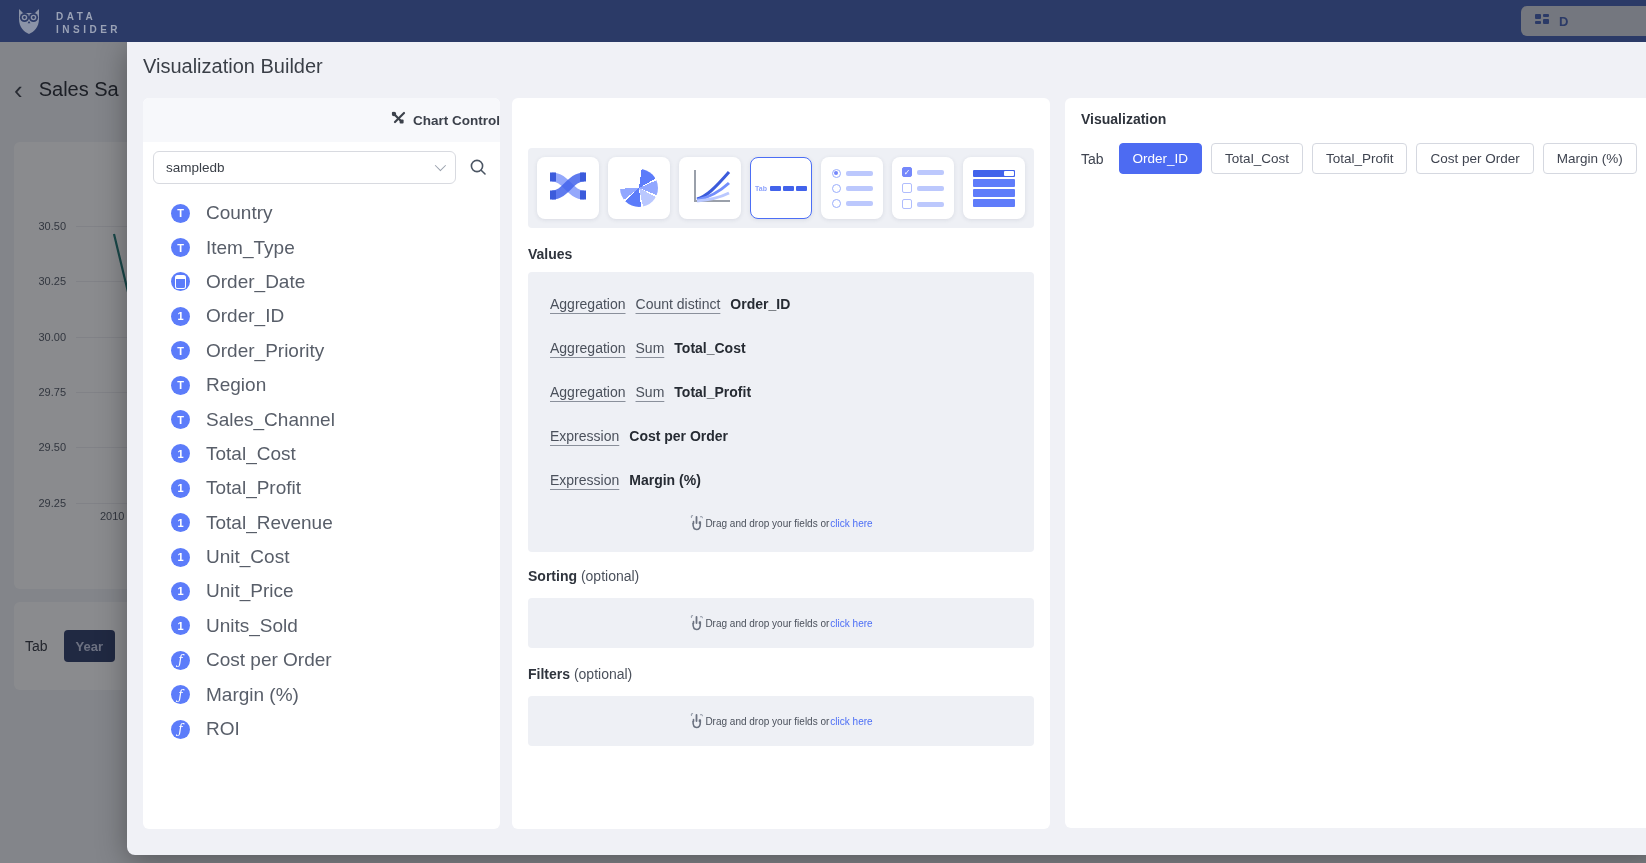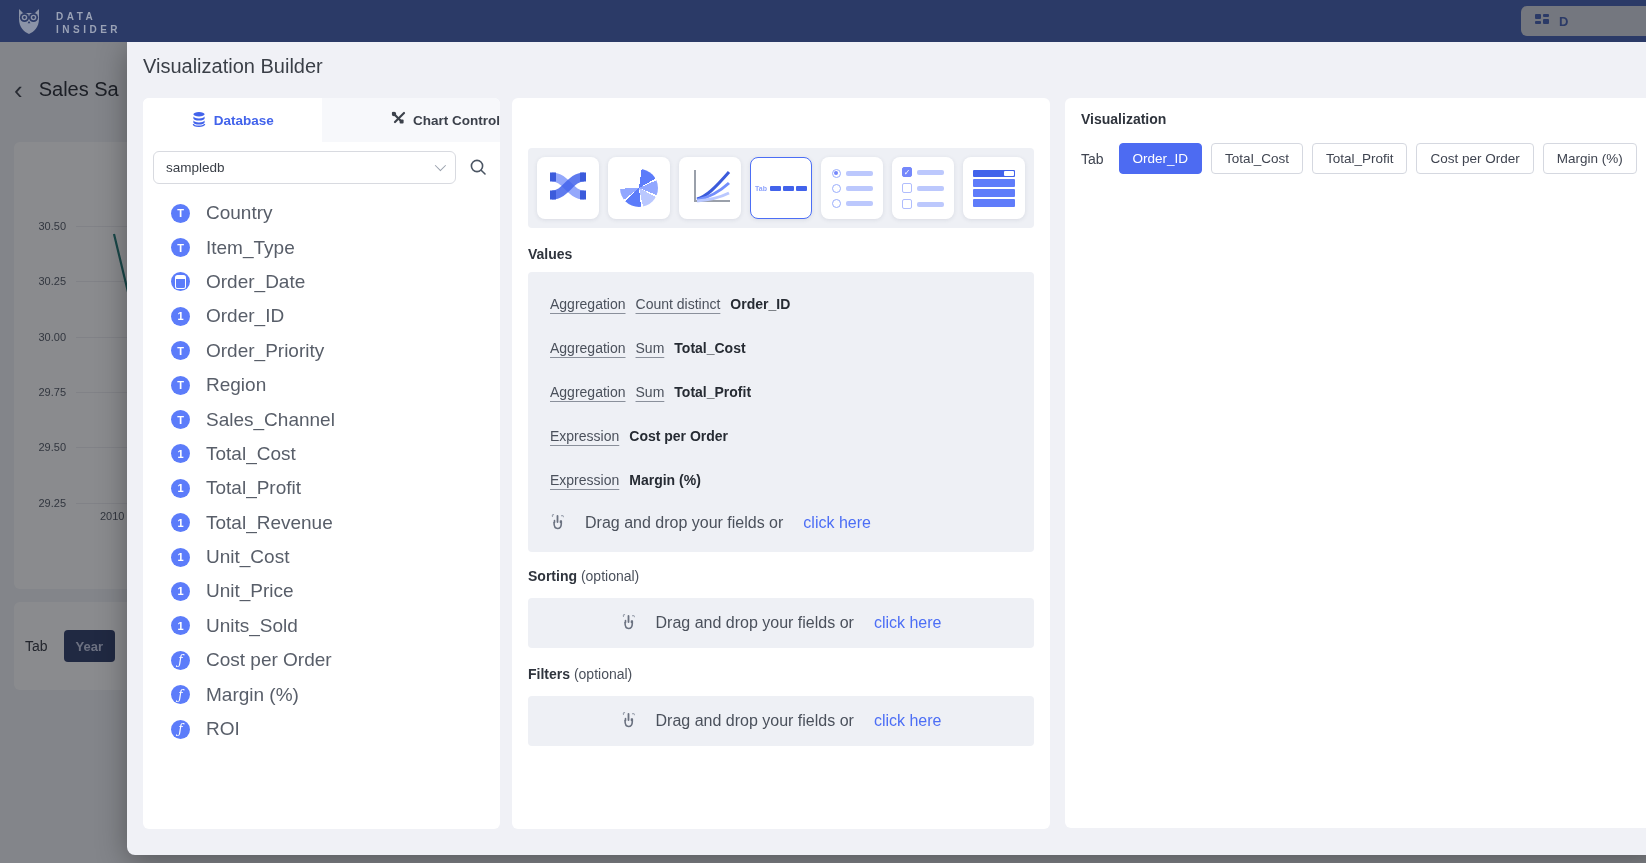--- a/index.html
+++ b/index.html
@@ -80,21 +80,21 @@
   .table-ic { width:42px; display:flex; flex-direction:column; gap:2px; }
   .table-ic .hdr { height:7px; background:#4263eb; border-radius:1px; position:relative; }
   .table-ic .hdr::after { content:""; position:absolute; right:1px; top:1px; width:10px; height:5px; background:#fff; border-radius:1px; }
   .table-ic .row { height:8px; background:#5f7cfa; border-radius:1px; }
 
   .values-box { position:absolute; left:16px; right:16px; top:174px; height:280px; background:#eef0f5; border-radius:4px; padding:10px 22px 16px 22px; }
   .vrow { height:44px; display:flex; align-items:center; gap:10px; font-size:14px; }
   .tok { color:#4b515c; text-decoration:underline; text-underline-offset:4px; text-decoration-color:#8a909b; }
   .tok:empty { display:none; }
   .vfield { font-weight:bold; color:#262b33; }
-  .drop-hint { height:42px; display:flex; align-items:center; gap:20px; font-size:16px; color:#4b515c; }
+  .drop-hint { height:42px; display:flex; align-items:center; justify-content:center; gap:1px; font-size:10px; color:#4b515c; }
   .drop-link { color:#4c6ef5; cursor:pointer; }
   .opt-label { position:absolute; left:16px; }
   .drop-box { position:absolute; left:16px; right:16px; height:50px; background:#eef0f5; border-radius:4px; display:flex; align-items:center; justify-content:center; }
 
   
   .viz-title { position:absolute; left:16px; top:13px; }
   .viz-row { position:absolute; left:16px; top:45px; display:flex; align-items:center; gap:9px; }
   .viz-tab-label { font-size:14px; color:#3f4450; margin-right:6px; }
   .viz-btn { height:31px; border-radius:4px; padding:0 13px; font-size:13.5px; display:flex; align-items:center; cursor:pointer; background:#fff; border:1px solid #d5d8e0; color:#3f4450; white-space:nowrap; }
   .viz-btn.active { background:#4d6bf2; border-color:#4d6bf2; color:#ffffff; }
@@ -166,31 +166,20 @@
     </div>
   </div>
 
   <div class="backdrop"></div>
 
   <div class="modal">
     <div class="modal-title">Visualization Builder</div>
 
     <div class="card card-left">
       <div class="ltabs">
-        <div class="ltab active">
-          <span>
-            <svg width="16" height="16" viewBox="0 0 16 16">
-              <ellipse cx="8" cy="3.2" rx="5.6" ry="2.2" fill="#4263eb"></ellipse>
-              <path d="M2.4 5.2 A5.6 2.2 0 0 0 13.6 5.2 V7.4 A5.6 2.2 0 0 1 2.4 7.4 Z" fill="#4263eb"></path>
-              <path d="M2.4 9.2 A5.6 2.2 0 0 0 13.6 9.2 V11.4 A5.6 2.2 0 0 1 2.4 11.4 Z" fill="#4263eb"></path>
-              <path d="M2.4 13 A5.6 2.2 0 0 0 13.6 13" fill="none" stroke="#4263eb" stroke-width="1.4"></path>
-            </svg>
-          </span>
-          <span>Database</span>
-        </div>
         <div class="ltab inactive">
           <span>
             <svg width="15" height="15" viewBox="0 0 15 15">
               <path d="M2 2 L9 9" stroke="#3c414b" stroke-width="2.2" stroke-linecap="round"></path>
               <path d="M13 2 L4 11" stroke="#3c414b" stroke-width="2.2" stroke-linecap="round"></path>
               <circle cx="3" cy="3" r="2.2" fill="#3c414b"></circle>
               <rect x="8.6" y="8.6" width="4" height="4" rx="1" fill="#3c414b"></rect>
             </svg>
           </span>
           <span>Chart Control</span>

